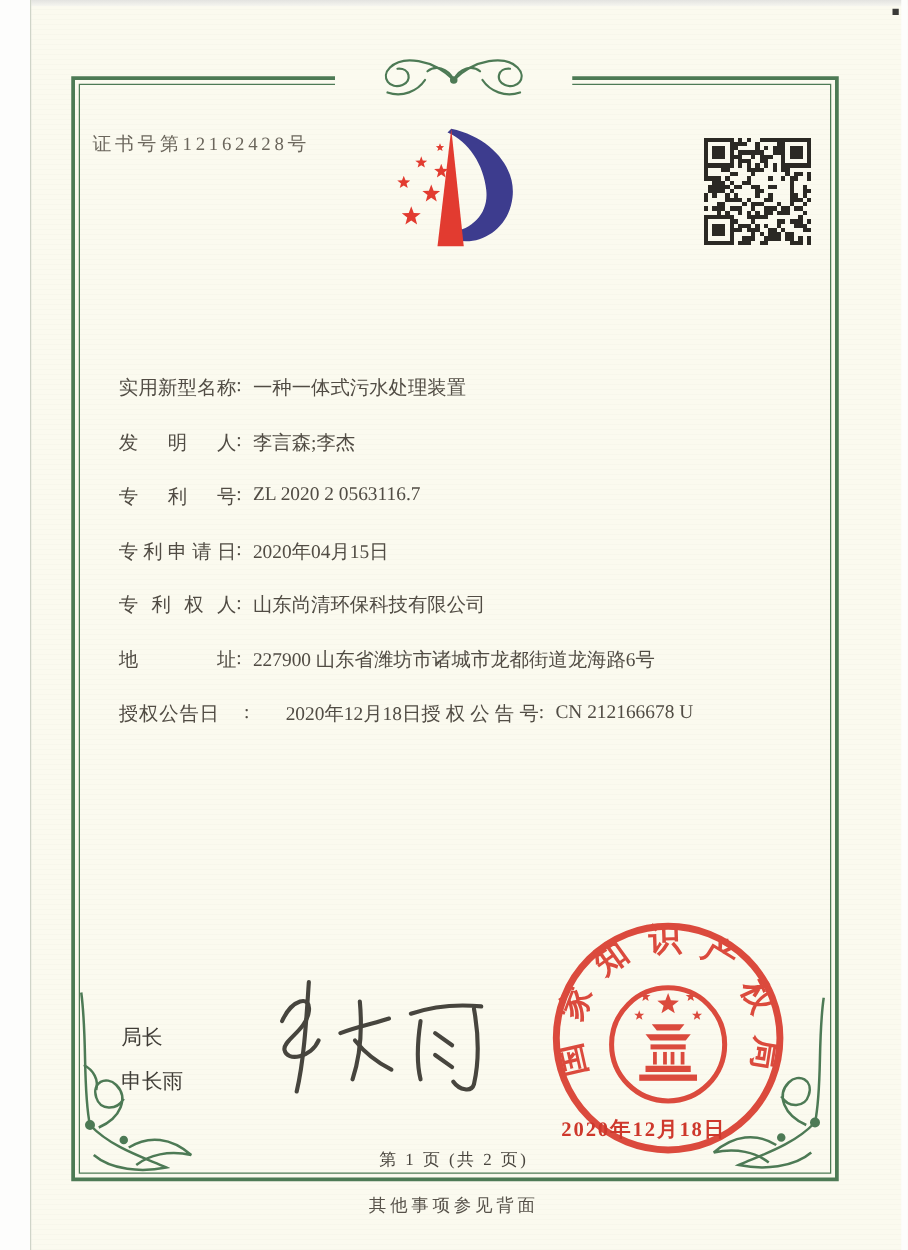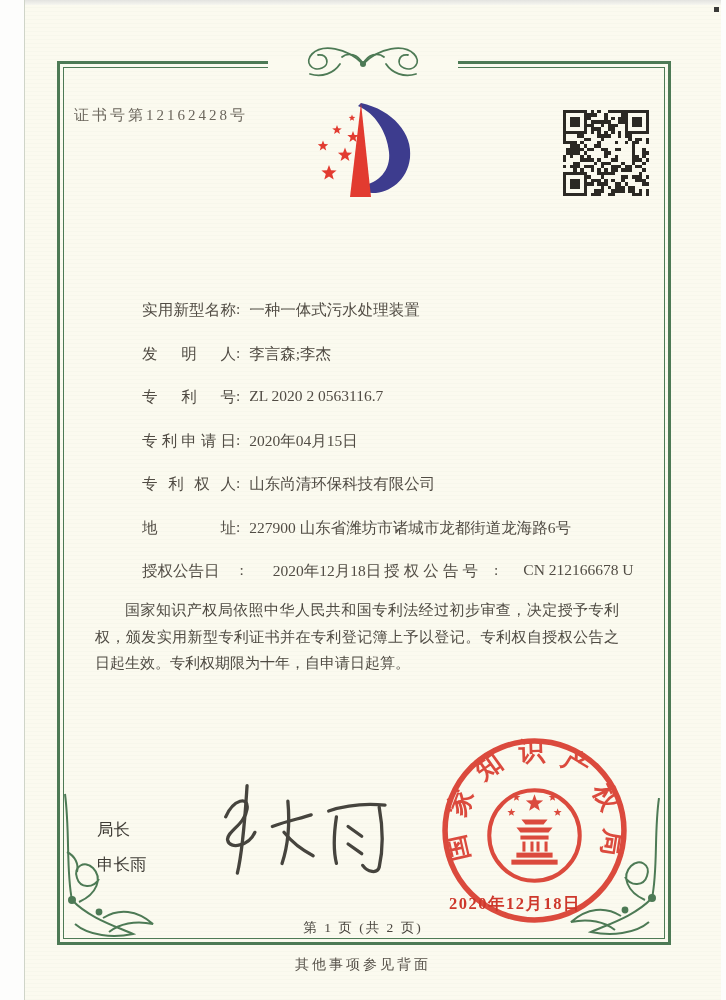--- a/index.html
+++ b/index.html
@@ -11,24 +11,24 @@
   .edge-top{position:absolute;left:0;top:0;right:0;height:5px;background:linear-gradient(#e3e3e0,#f6f6f0);}
   .edge-right{position:absolute;right:0;top:0;bottom:0;width:5px;background:#fdfdfc;}
   .corner-dot{position:absolute;right:7px;top:7px;width:5px;height:5px;background:#3a3a38;}
   .frame{position:absolute;left:57px;top:61px;width:608px;height:878px;border:3px solid #4d7a55;}
   .frame::after{content:'';position:absolute;inset:3px;border:1px solid #4d7a55;}
   .cert-no{position:absolute;left:74px;top:106px;font-size:15px;letter-spacing:3px;color:#6b665c;}
   .title{position:absolute;left:0;right:0;top:218px;text-align:center;font-size:37px;
     letter-spacing:10px;font-weight:600;color:#3a3833;}
   .fields{position:absolute;left:95px;top:300px;width:525px;color:#514c44;font-size:15.5px;}
   .f-row{height:43.5px;display:flex;align-items:flex-start;white-space:nowrap;}
-  .f-label{display:inline-block;width:94px;text-align:justify;text-align-last:justify;margin-left:47px;}
+  .f-label{display:inline-block;width:94px;text-align:justify;text-align-last:justify;}
   .f-colon{margin-right:9px;}
   .grant-left{display:flex;width:242px;white-space:nowrap;gap:20px;}
-  .grant-right{display:flex;white-space:nowrap;gap:16px;}
+  .grant-right{display:flex;white-space:nowrap;}
   .paras{position:absolute;left:95px;top:597px;width:524px;font-size:15px;line-height:26.5px;
     color:#4e4a42;text-align:justify;}
   .paras p{margin:0;text-indent:2em;}
   .signer{position:absolute;left:97px;top:812px;font-size:16.5px;line-height:35px;color:#3f3c36;}
   .signature{position:absolute;left:198px;top:776px;}
   .seal{position:absolute;left:437px;top:735px;opacity:.93;}
   .seal-date{position:absolute;left:449px;top:893px;font-size:16.5px;letter-spacing:1.5px;color:#ce382c;font-weight:600;}
   .page-no{position:absolute;left:0;right:0;top:919px;text-align:center;font-size:13.5px;letter-spacing:2px;color:#4a463f;}
   .footer-note{position:absolute;left:0;right:0;top:956px;text-align:center;font-size:14px;letter-spacing:3px;color:#57524a;}
   .orn-top{position:absolute;left:268px;top:42px;}
@@ -455,21 +455,20 @@
       </span>
       <span class="grant-right">
         <span class="f-label">授权公告号</span>
           <span class="f-colon">:</span>
         <span>CN 212166678 U</span>
       </span>
     </div>
   </div>
 
   <div class="paras">
-    <p>国家知识产权局依照中华人民共和国专利法经过初步审查，决定授予专利权，颁发实用新型专利证书并在专利登记簿上予以登记。专利权自授权公告之日起生效。专利权期限为十年，自申请日起算。</p>
   </div>
 
   <div class="signer">
     <div>局长</div>
     <div>申长雨</div>
   </div>
 
   <svg class="signature" width="205" height="102" viewBox="0 0 210 105">
     <g fill="none" stroke="#33312b" stroke-width="3.4" stroke-linecap="round" opacity=".9">
       <path d="M28,42 C36,24 52,20 50,34 C48,50 28,58 30,66 C32,76 52,72 58,58"></path>

